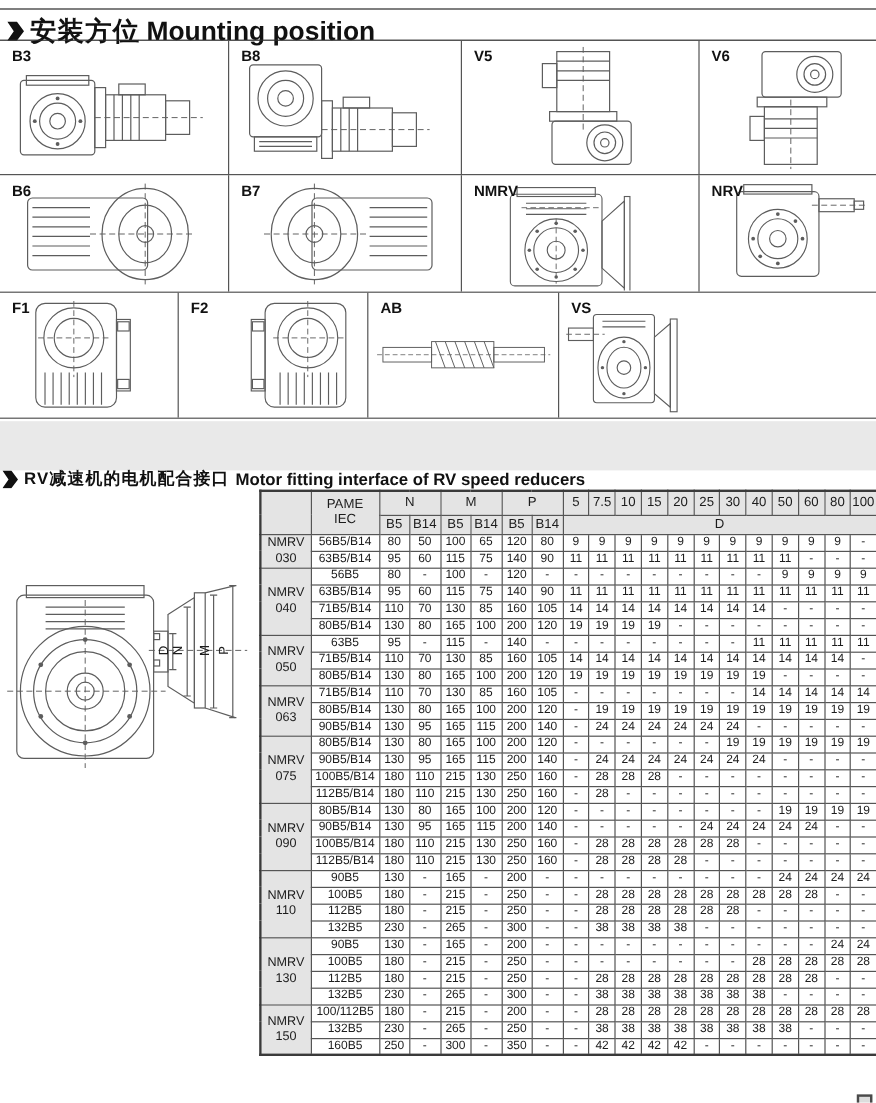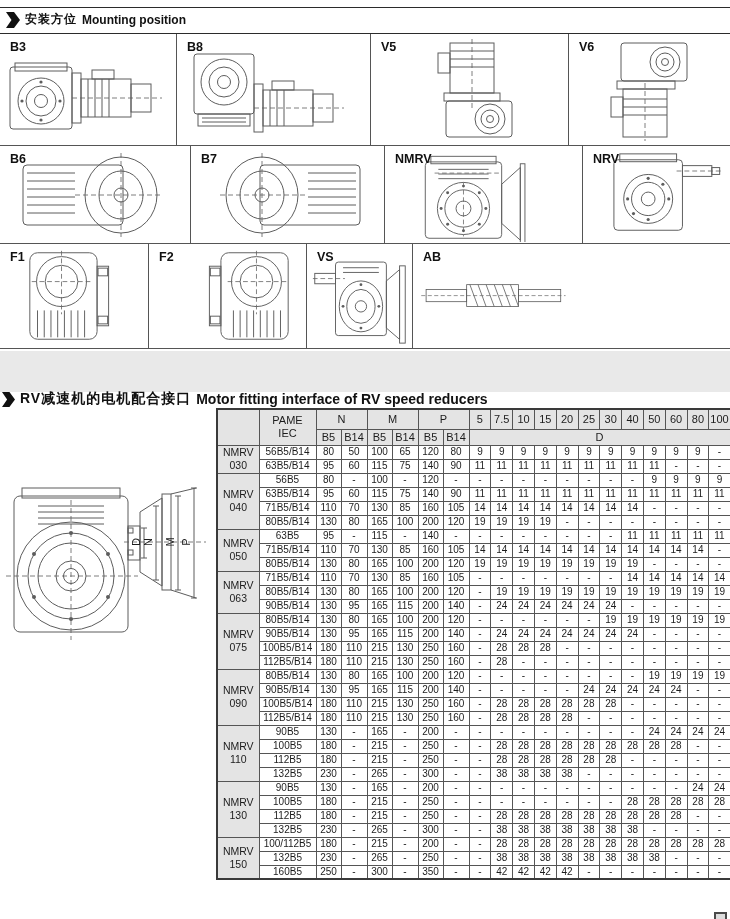--- a/index.html
+++ b/index.html
@@ -6,21 +6,21 @@
   html,body { margin:0; padding:0; background:#fff; }
   .page {
     position:relative; width:730px; height:919px; overflow:hidden;
     background:#fff; color:#1b1b1b;
     font-family:"Liberation Sans","DejaVu Sans",sans-serif;
   }
   .top-rule { position:absolute; left:0; top:7px; width:730px; height:1px; background:#2b2b2b; }
 
   .sec-header { position:absolute; display:flex; align-items:center; gap:5px; font-weight:bold; color:#111; }
   .sec-header .zh { letter-spacing:1px; }
-  #hdr1 { left:6px; top:11px; font-size:12px; }
+  #hdr1 { left:6px; top:11px; font-size:22px; }
   #hdr2 { left:2px; top:390px; font-size:14px; }
 
   
   .grid { position:absolute; left:0; top:33px; width:730px; border-top:1px solid #2b2b2b; }
   .grow { display:flex; border-bottom:1px solid #555; }
   .gcell { position:relative; border-right:1px solid #555; display:flex; align-items:center; justify-content:center; }
   .gcell:last-child { border-right:none;text-align:right; }
   .glabel { position:absolute; left:10px; top:6px; font-size:12.5px; font-weight:600; color:#111; }
 
   .tech line,.tech rect,.tech circle,.tech ellipse,.tech polygon,.tech polyline,.tech path
@@ -60,21 +60,21 @@
   <div class="sec-header" id="hdr1">
     <svg width="14" height="16" viewBox="0 0 14 16">
       <polygon points="0,0 8,0 14,8 8,16 0,16 5.5,8" fill="#111"></polygon>
     </svg>
     <span class="zh">安装方位</span>
     <span class="en">Mounting position</span>
   </div>
 
   <div class="grid">
     <div class="grow" style="height:112px;">
-      <div class="gcell" style="width:177px;text-decoration:underline;">
+      <div class="gcell" style="width:191px;text-decoration:underline;">
         <span class="glabel">B3</span>
         <svg class="tech" width="165" height="84" viewBox="0 0 165 84" style="margin-top:14px;">
           <rect x="4" y="12" width="62" height="62" rx="3"></rect>
             <rect x="9" y="8" width="52" height="8"></rect>
           <circle cx="35" cy="46" r="23"></circle>
             <circle cx="35" cy="46" r="15"></circle>
             <circle cx="35" cy="46" r="6.5"></circle>
           <circle class="dot" cx="35" cy="27" r="1.6"></circle>
             <circle class="dot" cx="35" cy="65" r="1.6"></circle>
           <circle class="dot" cx="16" cy="46" r="1.6"></circle>
@@ -261,52 +261,52 @@
               <line x1="52" y1="66" x2="52" y2="94"></line>
               <line x1="59" y1="66" x2="59" y2="94"></line>
             <line x1="66" y1="66" x2="66" y2="94"></line>
               <line x1="73" y1="66" x2="73" y2="94"></line>
             <rect x="86" y="20" width="12" height="62"></rect>
               <rect x="87" y="22" width="10" height="8"></rect>
               <rect x="87" y="72" width="10" height="8"></rect>
           </g>
         </svg>
       </div>
+      <div class="gcell" style="width:159px;">
+        <span class="glabel">AB</span>
+        <svg class="tech" width="150" height="64" viewBox="0 0 185 64">
+          <rect x="10" y="24" width="50" height="15"></rect>
+          <rect x="60" y="18" width="64" height="27"></rect>
+          <line x1="64" y1="18" x2="74" y2="45"></line>
+            <line x1="74" y1="18" x2="84" y2="45"></line>
+            <line x1="84" y1="18" x2="94" y2="45"></line>
+          <line x1="94" y1="18" x2="104" y2="45"></line>
+            <line x1="104" y1="18" x2="114" y2="45"></line>
+            <line x1="114" y1="18" x2="124" y2="45"></line>
+          <rect x="124" y="24" width="52" height="15"></rect>
+          <line class="dash" x1="4" y1="31.5" x2="182" y2="31.5"></line>
+        </svg>
+      </div>
       <div class="gcell" style="width:106px;">
         <span class="glabel">VS</span>
         <svg class="tech" width="100" height="98" viewBox="0 0 100 104">
           <rect x="2" y="28" width="22" height="11"></rect>
           <line class="dash" x1="0" y1="33.5" x2="34" y2="33.5"></line>
           <rect x="24" y="16" width="54" height="78" rx="3"></rect>
           <line x1="32" y1="22" x2="70" y2="22"></line>
             <line x1="32" y1="27" x2="70" y2="27"></line>
           <ellipse cx="51" cy="63" rx="23" ry="27"></ellipse>
             <ellipse cx="51" cy="63" rx="15" ry="18"></ellipse>
             <circle cx="51" cy="63" r="6"></circle>
           <circle class="dot" cx="51" cy="40" r="1.5"></circle>
             <circle class="dot" cx="70" cy="63" r="1.5"></circle>
             <circle class="dot" cx="51" cy="86" r="1.5"></circle>
           <circle class="dot" cx="32" cy="63" r="1.5"></circle>
           <polygon points="78,36 92,24 92,98 78,86"></polygon>
             <rect x="92" y="20" width="6" height="82"></rect>
-        </svg>
-      </div>
-      <div class="gcell" style="width:159px;">
-        <span class="glabel">AB</span>
-        <svg class="tech" width="150" height="64" viewBox="0 0 185 64">
-          <rect x="10" y="24" width="50" height="15"></rect>
-          <rect x="60" y="18" width="64" height="27"></rect>
-          <line x1="64" y1="18" x2="74" y2="45"></line>
-            <line x1="74" y1="18" x2="84" y2="45"></line>
-            <line x1="84" y1="18" x2="94" y2="45"></line>
-          <line x1="94" y1="18" x2="104" y2="45"></line>
-            <line x1="104" y1="18" x2="114" y2="45"></line>
-            <line x1="114" y1="18" x2="124" y2="45"></line>
-          <rect x="124" y="24" width="52" height="15"></rect>
-          <line class="dash" x1="4" y1="31.5" x2="182" y2="31.5"></line>
         </svg>
       </div>
     </div>
   </div>
 
   <div class="note">
   </div>
 
   <div class="sec-header" id="hdr2">
     <svg width="13" height="15" viewBox="0 0 14 16">

